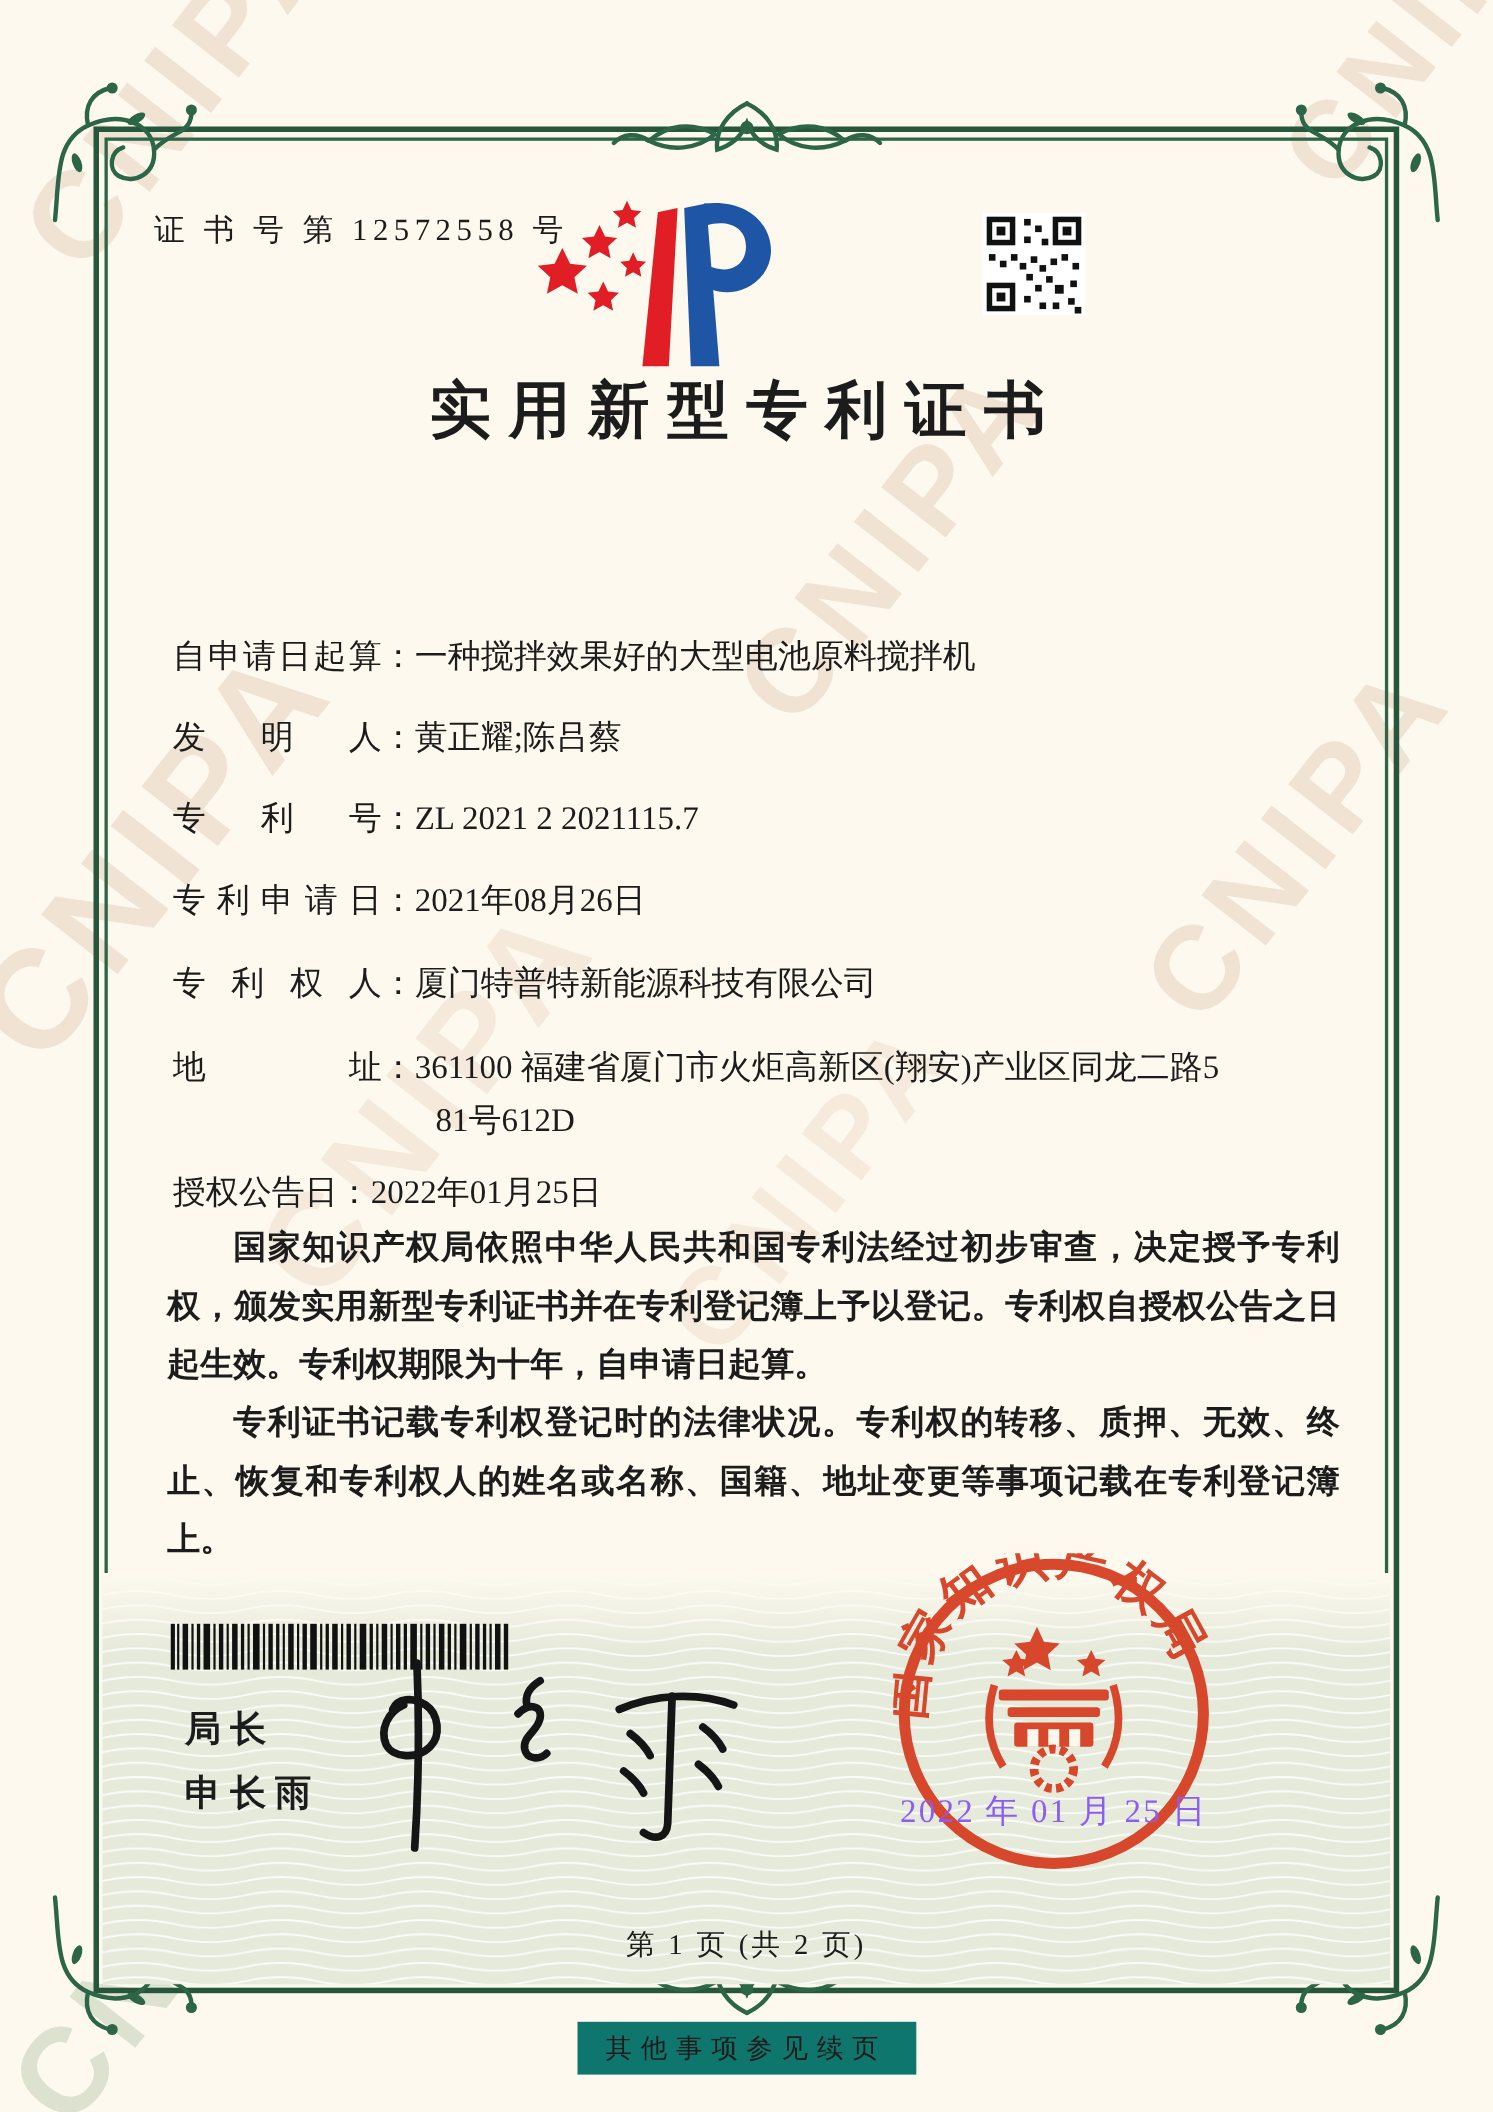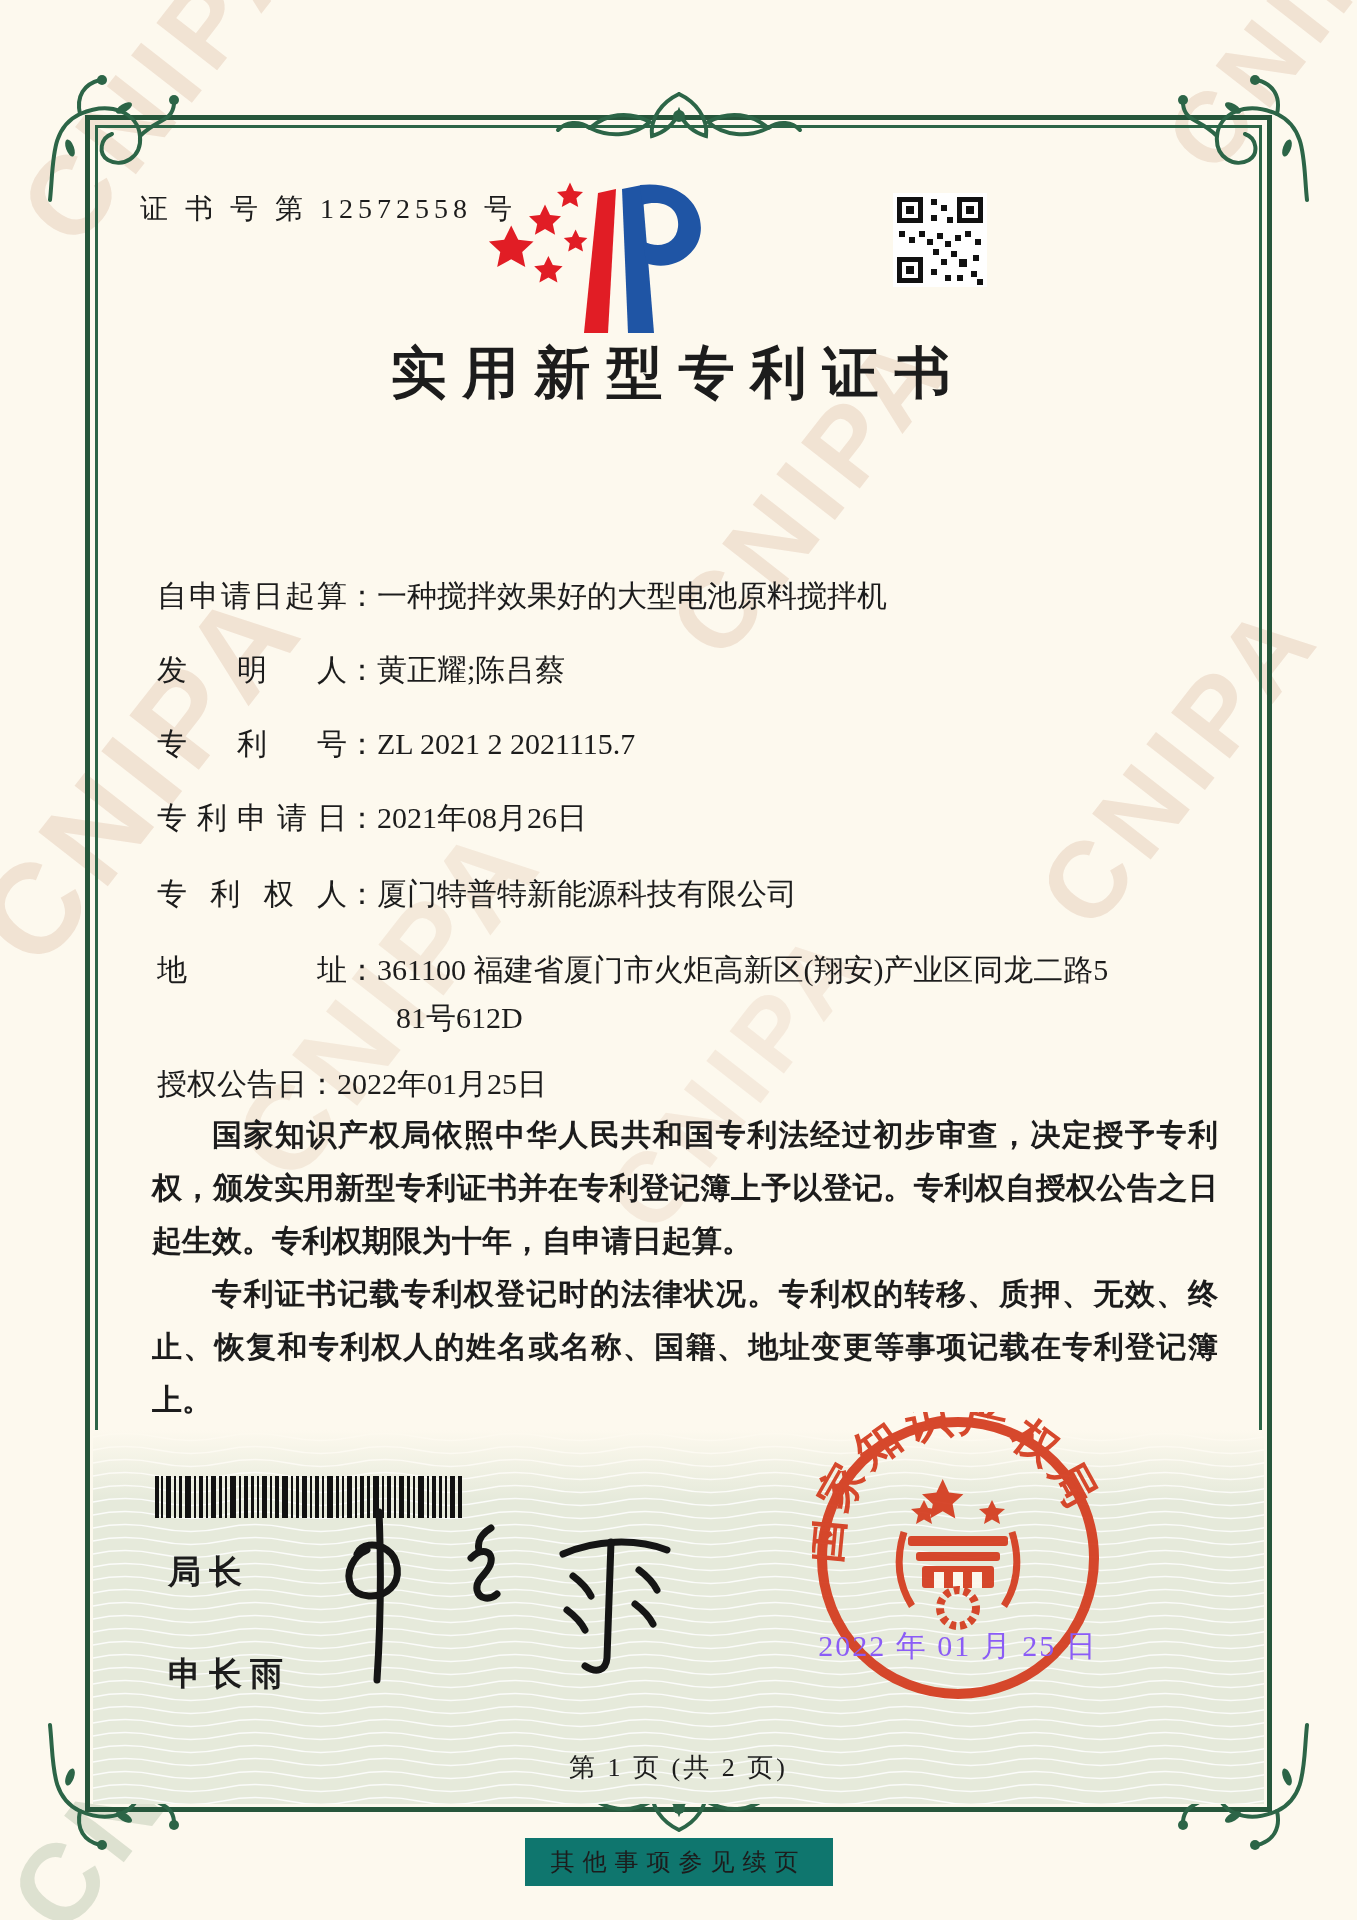--- a/index.html
+++ b/index.html
@@ -58,21 +58,21 @@
   .band { position:absolute; left:93px; top:1430px; width:1171px; height:374px; z-index:3; }
   .band .fade { position:absolute; left:0; top:0; width:100%; height:70px;
                 background:linear-gradient(#fdf9ee, rgba(253,249,238,0)); }
   
   .barcode { position:absolute; left:155px; top:1476px; z-index:5; }
   .signer-title { position:absolute; left:168px; top:1550px; font-size:33px; font-weight:700;
                   letter-spacing:8px; z-index:5;
                   font-family:"Liberation Sans","DejaVu Sans",sans-serif; }
   .signer-name  { position:absolute; left:168px; top:1608px; font-size:33px; font-weight:700;
                   letter-spacing:8px; z-index:5;
-                  font-family:"Liberation Sans","DejaVu Sans",sans-serif;margin-top:44px; }
+                  font-family:"Liberation Sans","DejaVu Sans",sans-serif; }
   .signature { position:absolute; left:305px; top:1498px; z-index:5; }
   .seal { position:absolute; left:812px; top:1412px; width:292px; height:292px; z-index:5; }
   .seal-date { position:absolute; left:818px; top:1626px; width:280px; text-align:center;
                font-size:30px; letter-spacing:2px; color:#8b5cf6; z-index:6; }
   .page-info { position:absolute; left:0; top:1750px; width:1357px; text-align:center;
                font-size:26px; letter-spacing:3px; z-index:5; }
   .continuation { position:absolute; left:0; top:1838px; width:1357px; text-align:center; z-index:4; }
   .continuation span { display:inline-block; background:#0f766e; padding:8px 26px;
                        font-size:24px; letter-spacing:8px; }
 </style>

